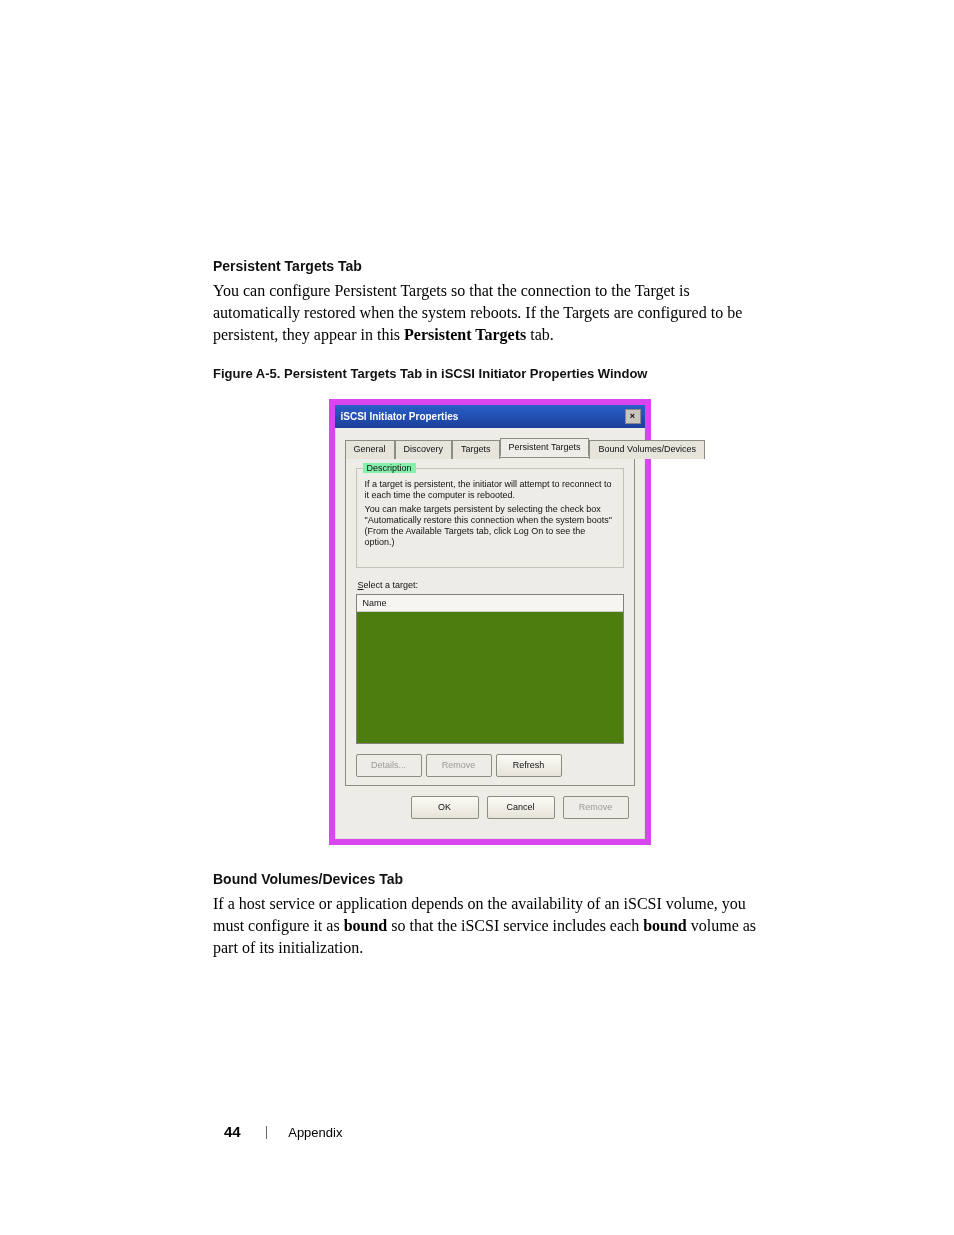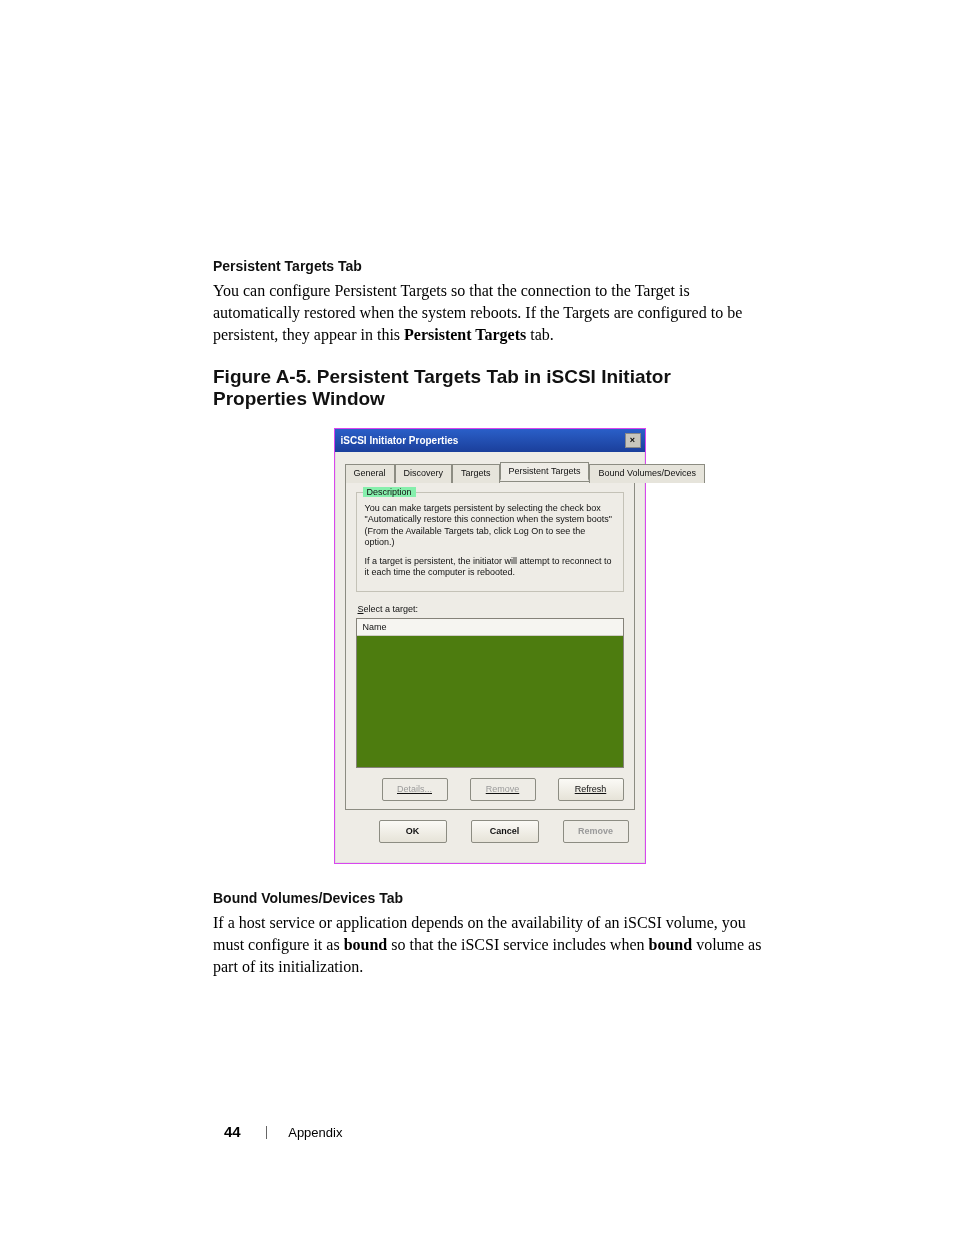--- a/index.html
+++ b/index.html
@@ -28,31 +28,31 @@
   }
   .body-para {
     font-size: 16px;
     line-height: 1.38;
     margin: 0 0 20px 0;
   }
   .bold { font-weight: bold; }
   .figure-caption {
     font-family: Helvetica, Arial, sans-serif;
     font-weight: bold;
-    font-size: 19px;
+    font-size: 13px;
     margin: 0 0 18px 0;
     color: #111;
   }
 
   
   .dialog {
     width: 310px;
     margin: 16px auto 26px auto;
     background: #eeece6;
-    border: 1px solid #d946ef;
+    border: 6px solid #d946ef;
     font-family: Tahoma, Verdana, Arial, sans-serif;
     font-size: 9px;
     color: #111;
     box-shadow: 0 0 0 1px rgba(0,0,0,.05) inset;
   }
   .dlg-title {
     background: linear-gradient(#2a5fc8, #1b3f9b);
     color: #fff;
     font-weight: bold;
     font-size: 10px;
@@ -134,46 +134,43 @@
   }
   .list-header {
     border-bottom: 1px solid #cfcdc4;
     padding: 3px 6px;
     font-size: 9px;
     background: #f6f5f1;
   }
 
   .row-btns {
     display: flex;
-    justify-content: flex-end;
-    gap: 22px;
+    gap: 4px;
     margin-top: 10px;
-    text-decoration: underline;
   }
   .btn, .btn-disabled {
     width: 64px;
     height: 21px;
     font-size: 9px;
     border: 1px solid #8c8c82;
     background: linear-gradient(#fbfaf6, #e6e3d8);
     text-align: center;
     line-height: 20px;
     border-radius: 2px;
   }
   .btn.big { width: 66px; }
   .btn-disabled {
     color: #9a9a9a;
     background: #eeece6;
   }
   .bottom-btns {
     display: flex;
     justify-content: flex-end;
-    gap: 24px;
+    gap: 8px;
     padding: 10px 6px 10px 6px;
-    font-weight: bold;
   }
 
   
   .footer {
     position: absolute;
     bottom: 95px;
     left: 224px;
     font-size: 13px;
     font-family: Helvetica, Arial, sans-serif;
     color: #000;
@@ -211,22 +208,22 @@
       <div class="tabs">
         <div class="tab inactive">General</div>
         <div class="tab inactive">Discovery</div>
         <div class="tab inactive">Targets</div>
         <div class="tab active">Persistent Targets</div>
         <div class="tab inactive">Bound Volumes/Devices</div>
       </div>
       <div class="tabpanel">
         <div class="groupbox">
           <span class="legend">Description</span>
+          <p class="desc-para" style="margin-bottom:2px">If a target is persistent, the initiator will attempt to reconnect to it each time the computer is rebooted.</p>
           <p class="desc-para">You can make targets persistent by selecting the check box "Automatically restore this connection when the system boots" (From the Available Targets tab, click Log On to see the option.)</p>
-          <p class="desc-para" style="margin-bottom:2px">If a target is persistent, the initiator will attempt to reconnect to it each time the computer is rebooted.</p>
         </div>
         <div class="select-label">
           <span class="und">S</span><span>elect a target:</span>
         </div>
         <div class="listbox">
           <div class="list-header">Name</div>
         </div>
         <div class="row-btns">
           <div class="btn-disabled">Details...</div>
           <div class="btn-disabled">Remove</div>
@@ -236,21 +233,21 @@
       <div class="bottom-btns">
         <div class="btn big">OK</div>
         <div class="btn big">Cancel</div>
         <div class="btn-disabled big">Remove</div>
       </div>
     </div>
   </div>
 
   <h4 class="section-head">Bound Volumes/Devices Tab</h4>
   <p class="body-para">
-    <span>If a host service or application depends on the availability of an iSCSI volume, you must configure it as </span><span class="bold">bound</span><span> so that the iSCSI service includes when </span><span class="bold">bound</span><span> volume as part of its initialization.</span>
+    <span>If a host service or application depends on the availability of an iSCSI volume, you must configure it as </span><span class="bold">bound</span><span> so that the iSCSI service includes each </span><span class="bold">bound</span><span> volume as part of its initialization.</span>
   </p>
 
   <div class="footer">
     <span class="pageno">44</span>
     <span class="sep"></span>
     <span>Appendix</span>
   </div>
 
 </div>
 

